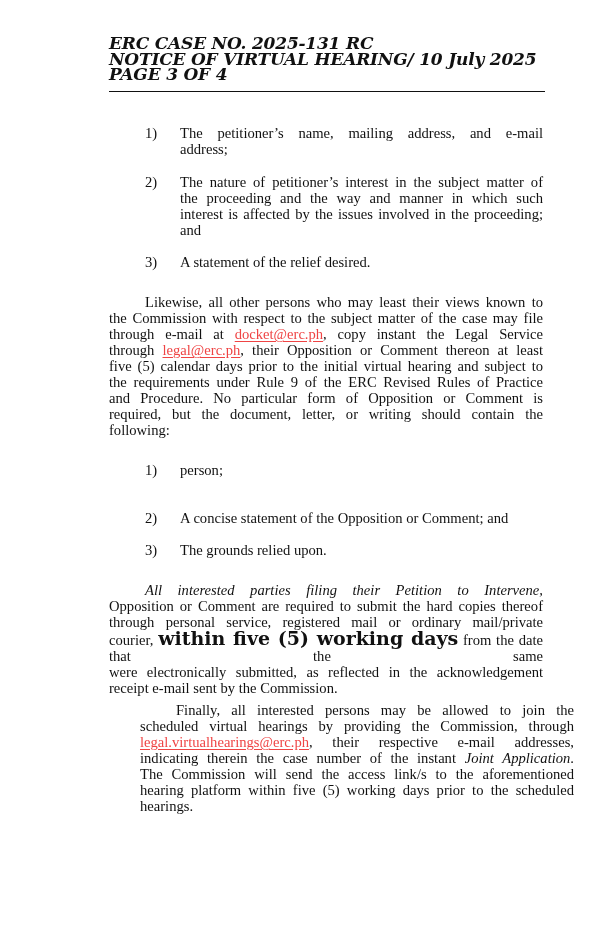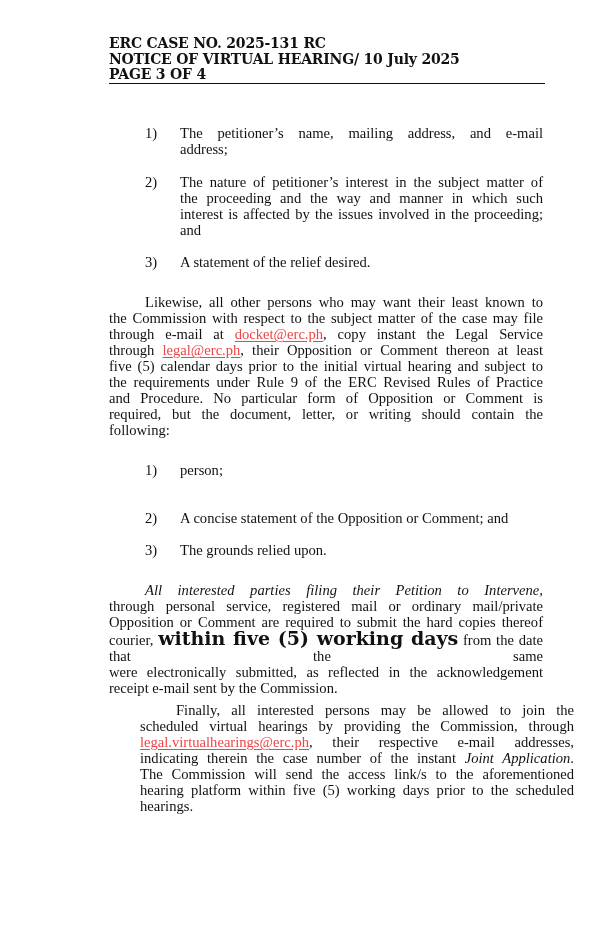--- a/index.html
+++ b/index.html
@@ -1,21 +1,21 @@
 <!DOCTYPE html>
 <html><head>
 <meta charset="utf-8">
 <style>
   html, body { margin: 0; padding: 0; background: #ffffff; }
   body { width: 616px; height: 942px; position: relative; overflow: hidden;
     font-family: "DejaVu Serif", "Liberation Serif", serif; color: #111; }
   .page { position: absolute; left: 0; top: 0; width: 616px; height: 942px; background: #fff; }
   .header { position: absolute; left: 109px; top: 36px; width: 436px;
-    font-family: "DejaVu Serif", serif; font-weight: bold; font-size: 14px; line-height: 15.5px;
-    letter-spacing: -0.2px; border-bottom: 1.2px solid #111; padding-bottom: 0px; }
+    font-family: "DejaVu Serif", serif; font-weight: bold; font-size: 17px; line-height: 15.5px;
+    letter-spacing: -0.2px; border-bottom: 1.2px solid #111; padding-bottom: 8px; font-style: italic; }
   .header div { white-space: nowrap; }
   .body { position: absolute; left: 109px; width: 434px;
     font-family: "Liberation Serif", serif; font-size: 14.6px; line-height: 16px; color: #111; }
   .item { position: absolute; left: 145px; width: 398px;
     font-family: "Liberation Serif", serif; font-size: 14.6px; line-height: 16px; }
   .item .num { position: absolute; left: 0; top: 0; }
   .item .txt { position: absolute; left: 35px; width: 363px; text-align: justify; }
   a.link { color: #ef4444; text-decoration: underline; text-underline-offset: 2px; }
   b { font-family: "DejaVu Serif", serif; font-size: 19px; font-weight: bold; }
   i { font-style: italic; }
@@ -50,21 +50,21 @@
     </div>
   </div>
   <div class="item" style="top:254px;">
     <span class="num">3)</span>
     <div class="txt">
       <span class="line">A statement of the relief desired.</span>
     </div>
   </div>
 
   <div class="body" style="top:294px;">
-    <span class="jl" style="padding-left:36px;">Likewise, all other persons who may want their least known to</span>
+    <span class="jl" style="padding-left:36px;">Likewise, all other persons who may least their views known to</span>
     <span class="jl">the Commission with respect to the subject matter of the case may file</span>
     <span class="jl"><span>through e-mail at</span> <a class="link">docket@erc.ph</a><span>, copy instant the Legal Service</span></span>
     <span class="jl"><span>through</span> <a class="link">legal@erc.ph</a><span>, their Opposition or Comment thereon at least</span></span>
     <span class="jl">five (5) calendar days prior to the initial virtual hearing and subject to</span>
     <span class="jl">the requirements under Rule 9 of the ERC Revised Rules of Practice</span>
     <span class="jl">and Procedure. No particular form of Opposition or Comment is</span>
     <span class="jl">required, but the document, letter, or writing should contain the</span>
     <span class="line">following:</span>
   </div>
 
@@ -82,22 +82,22 @@
   </div>
   <div class="item" style="top:542px;">
     <span class="num">3)</span>
     <div class="txt">
       <span class="line">The grounds relied upon.</span>
     </div>
   </div>
 
   <div class="body" style="top:582px;">
     <span class="jl" style="padding-left:36px;font-style:italic;">All interested parties filing their Petition to Intervene,</span>
+    <span class="jl">Opposition or Comment are required to submit the hard copies thereof</span>
     <span class="jl">through personal service, registered mail or ordinary mail/private</span>
-    <span class="jl">Opposition or Comment are required to submit the hard copies thereof</span>
     <span class="jl"><span>courier,</span> <b>within five (5) working days</b> <span>from the date that the same</span></span>
     <span class="jl">were electronically submitted, as reflected in the acknowledgement</span>
     <span class="line">receipt e-mail sent by the Commission.</span>
   </div>
 
   <div class="body" style="top:702px;margin-left:31px;">
     <span class="jl" style="padding-left:36px;">Finally, all interested persons may be allowed to join the</span>
     <span class="jl">scheduled virtual hearings by providing the Commission, through</span>
     <span class="jl"><a class="link">legal.virtualhearings@erc.ph</a><span>, their respective e-mail addresses,</span></span>
     <span class="jl"><span>indicating therein the case number of the instant</span> <i>Joint Application</i><span>.</span></span>

